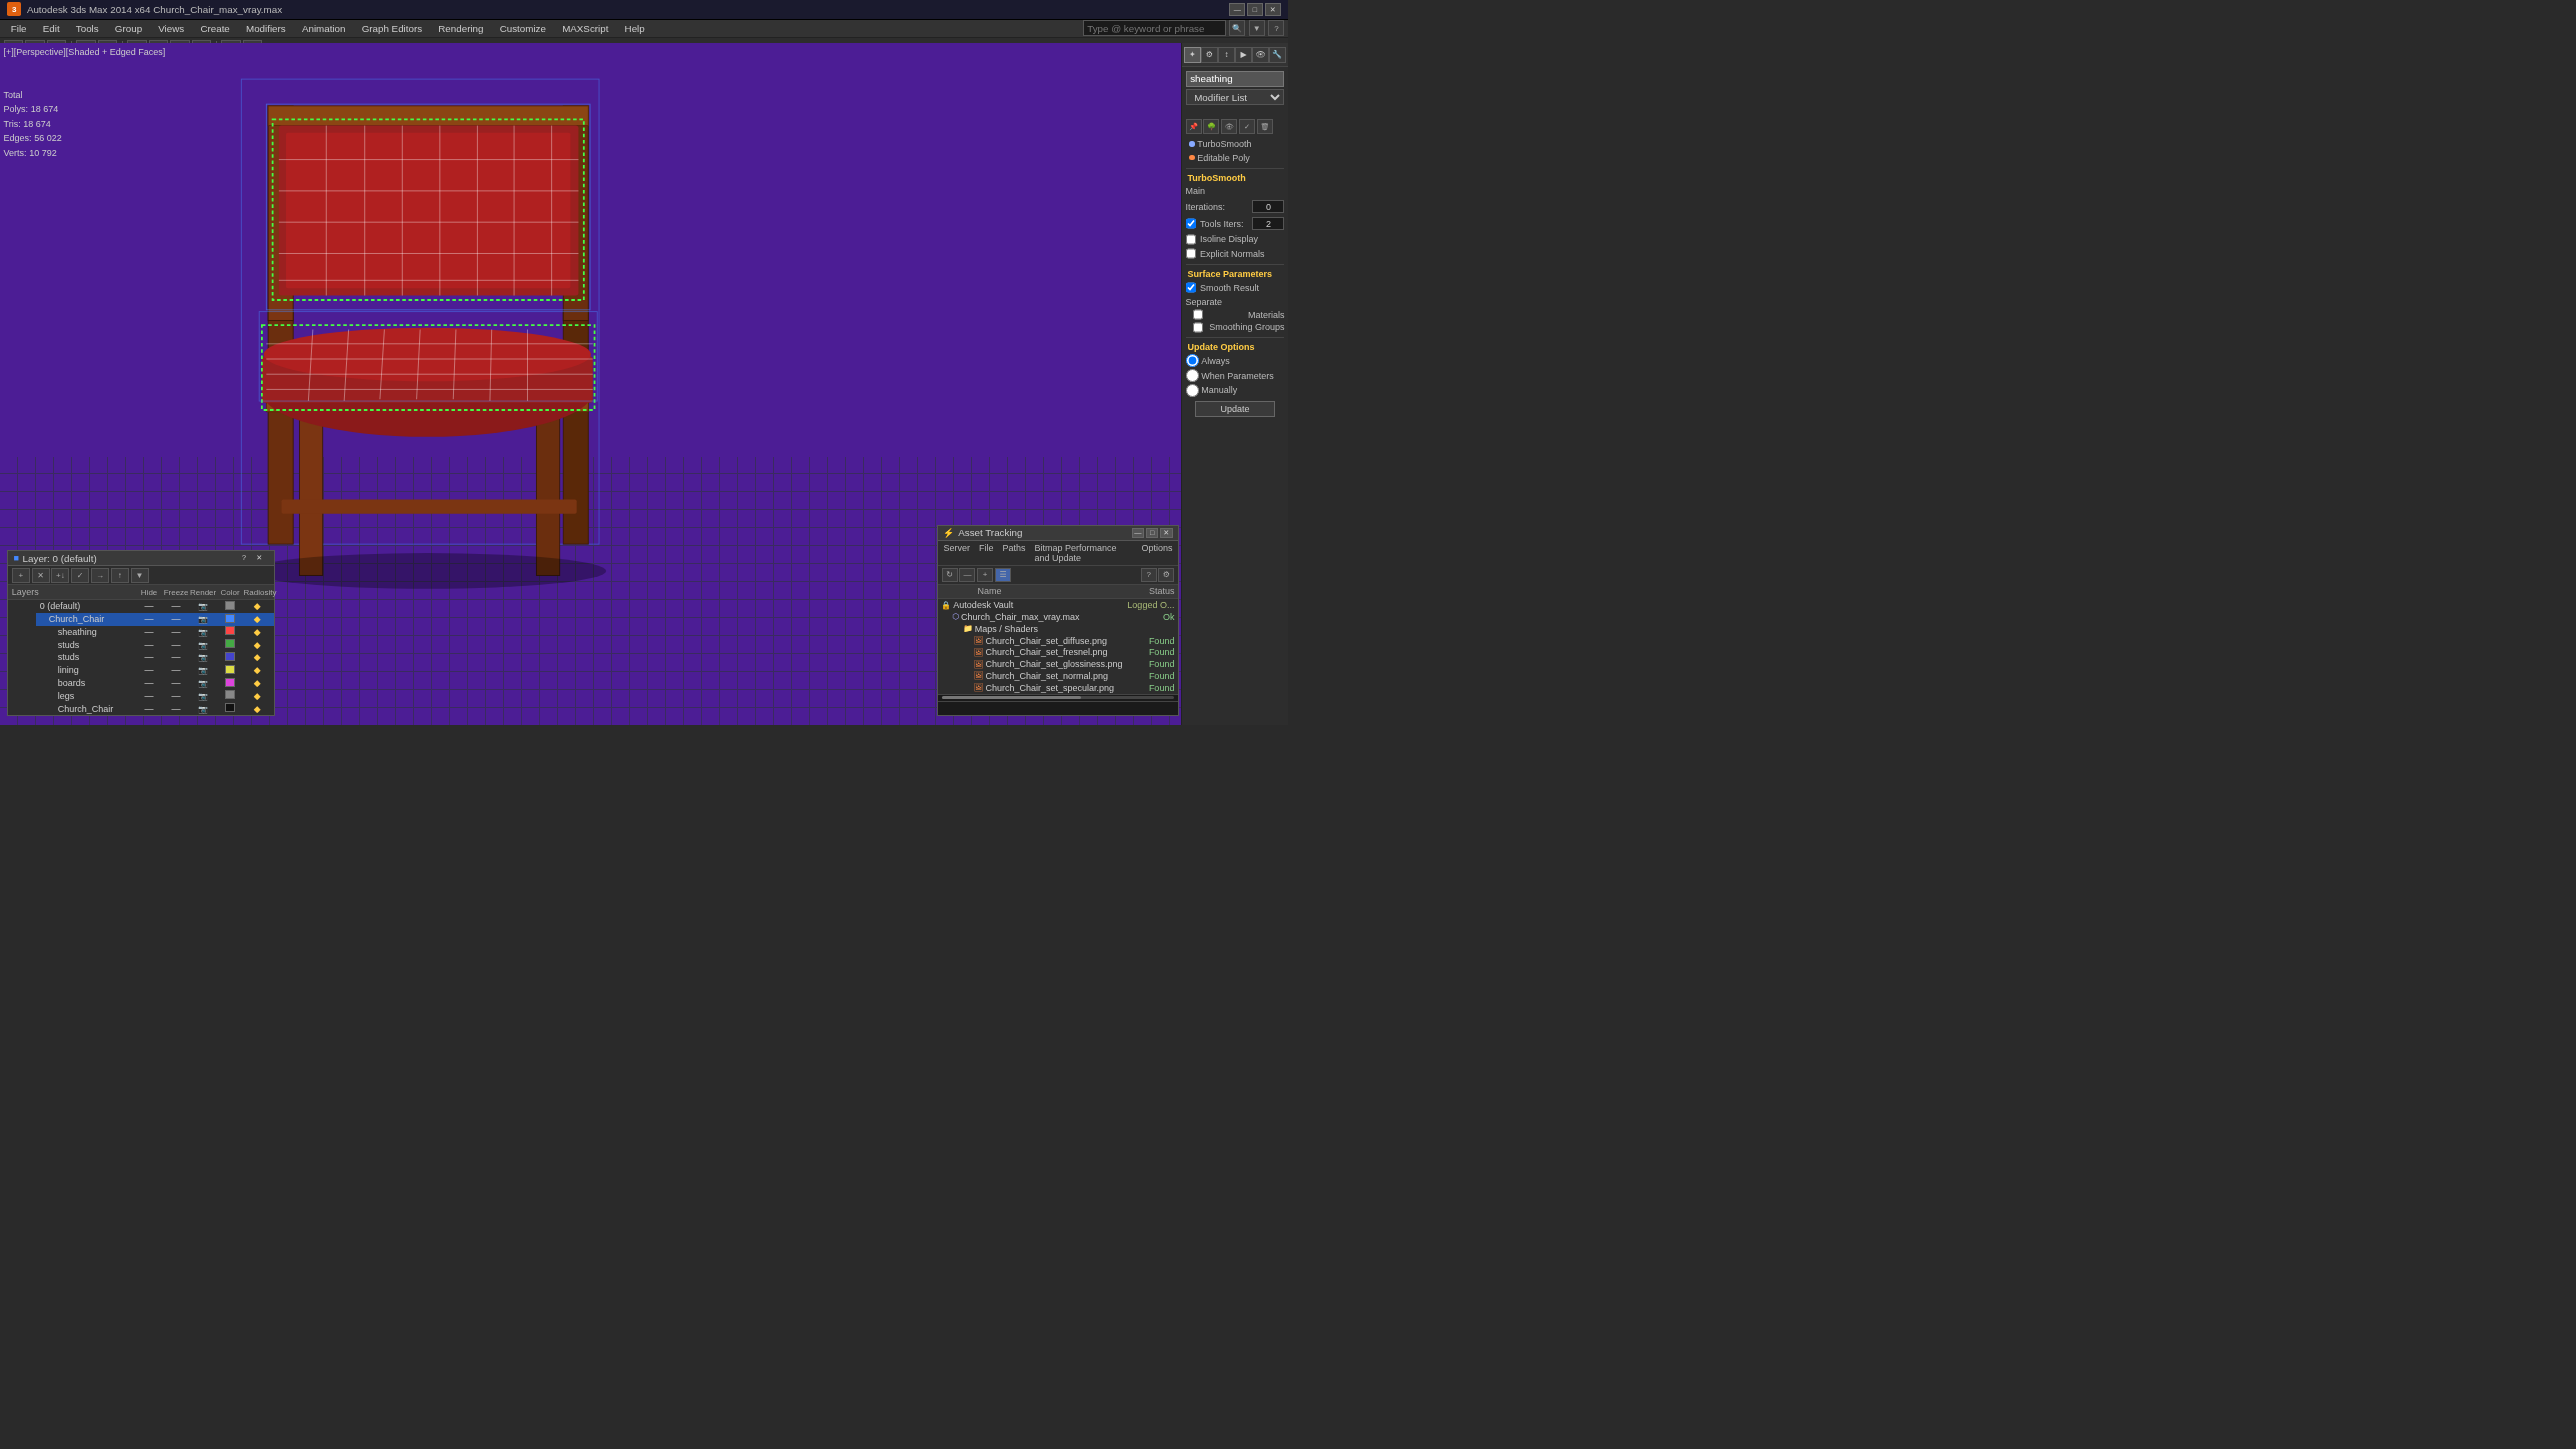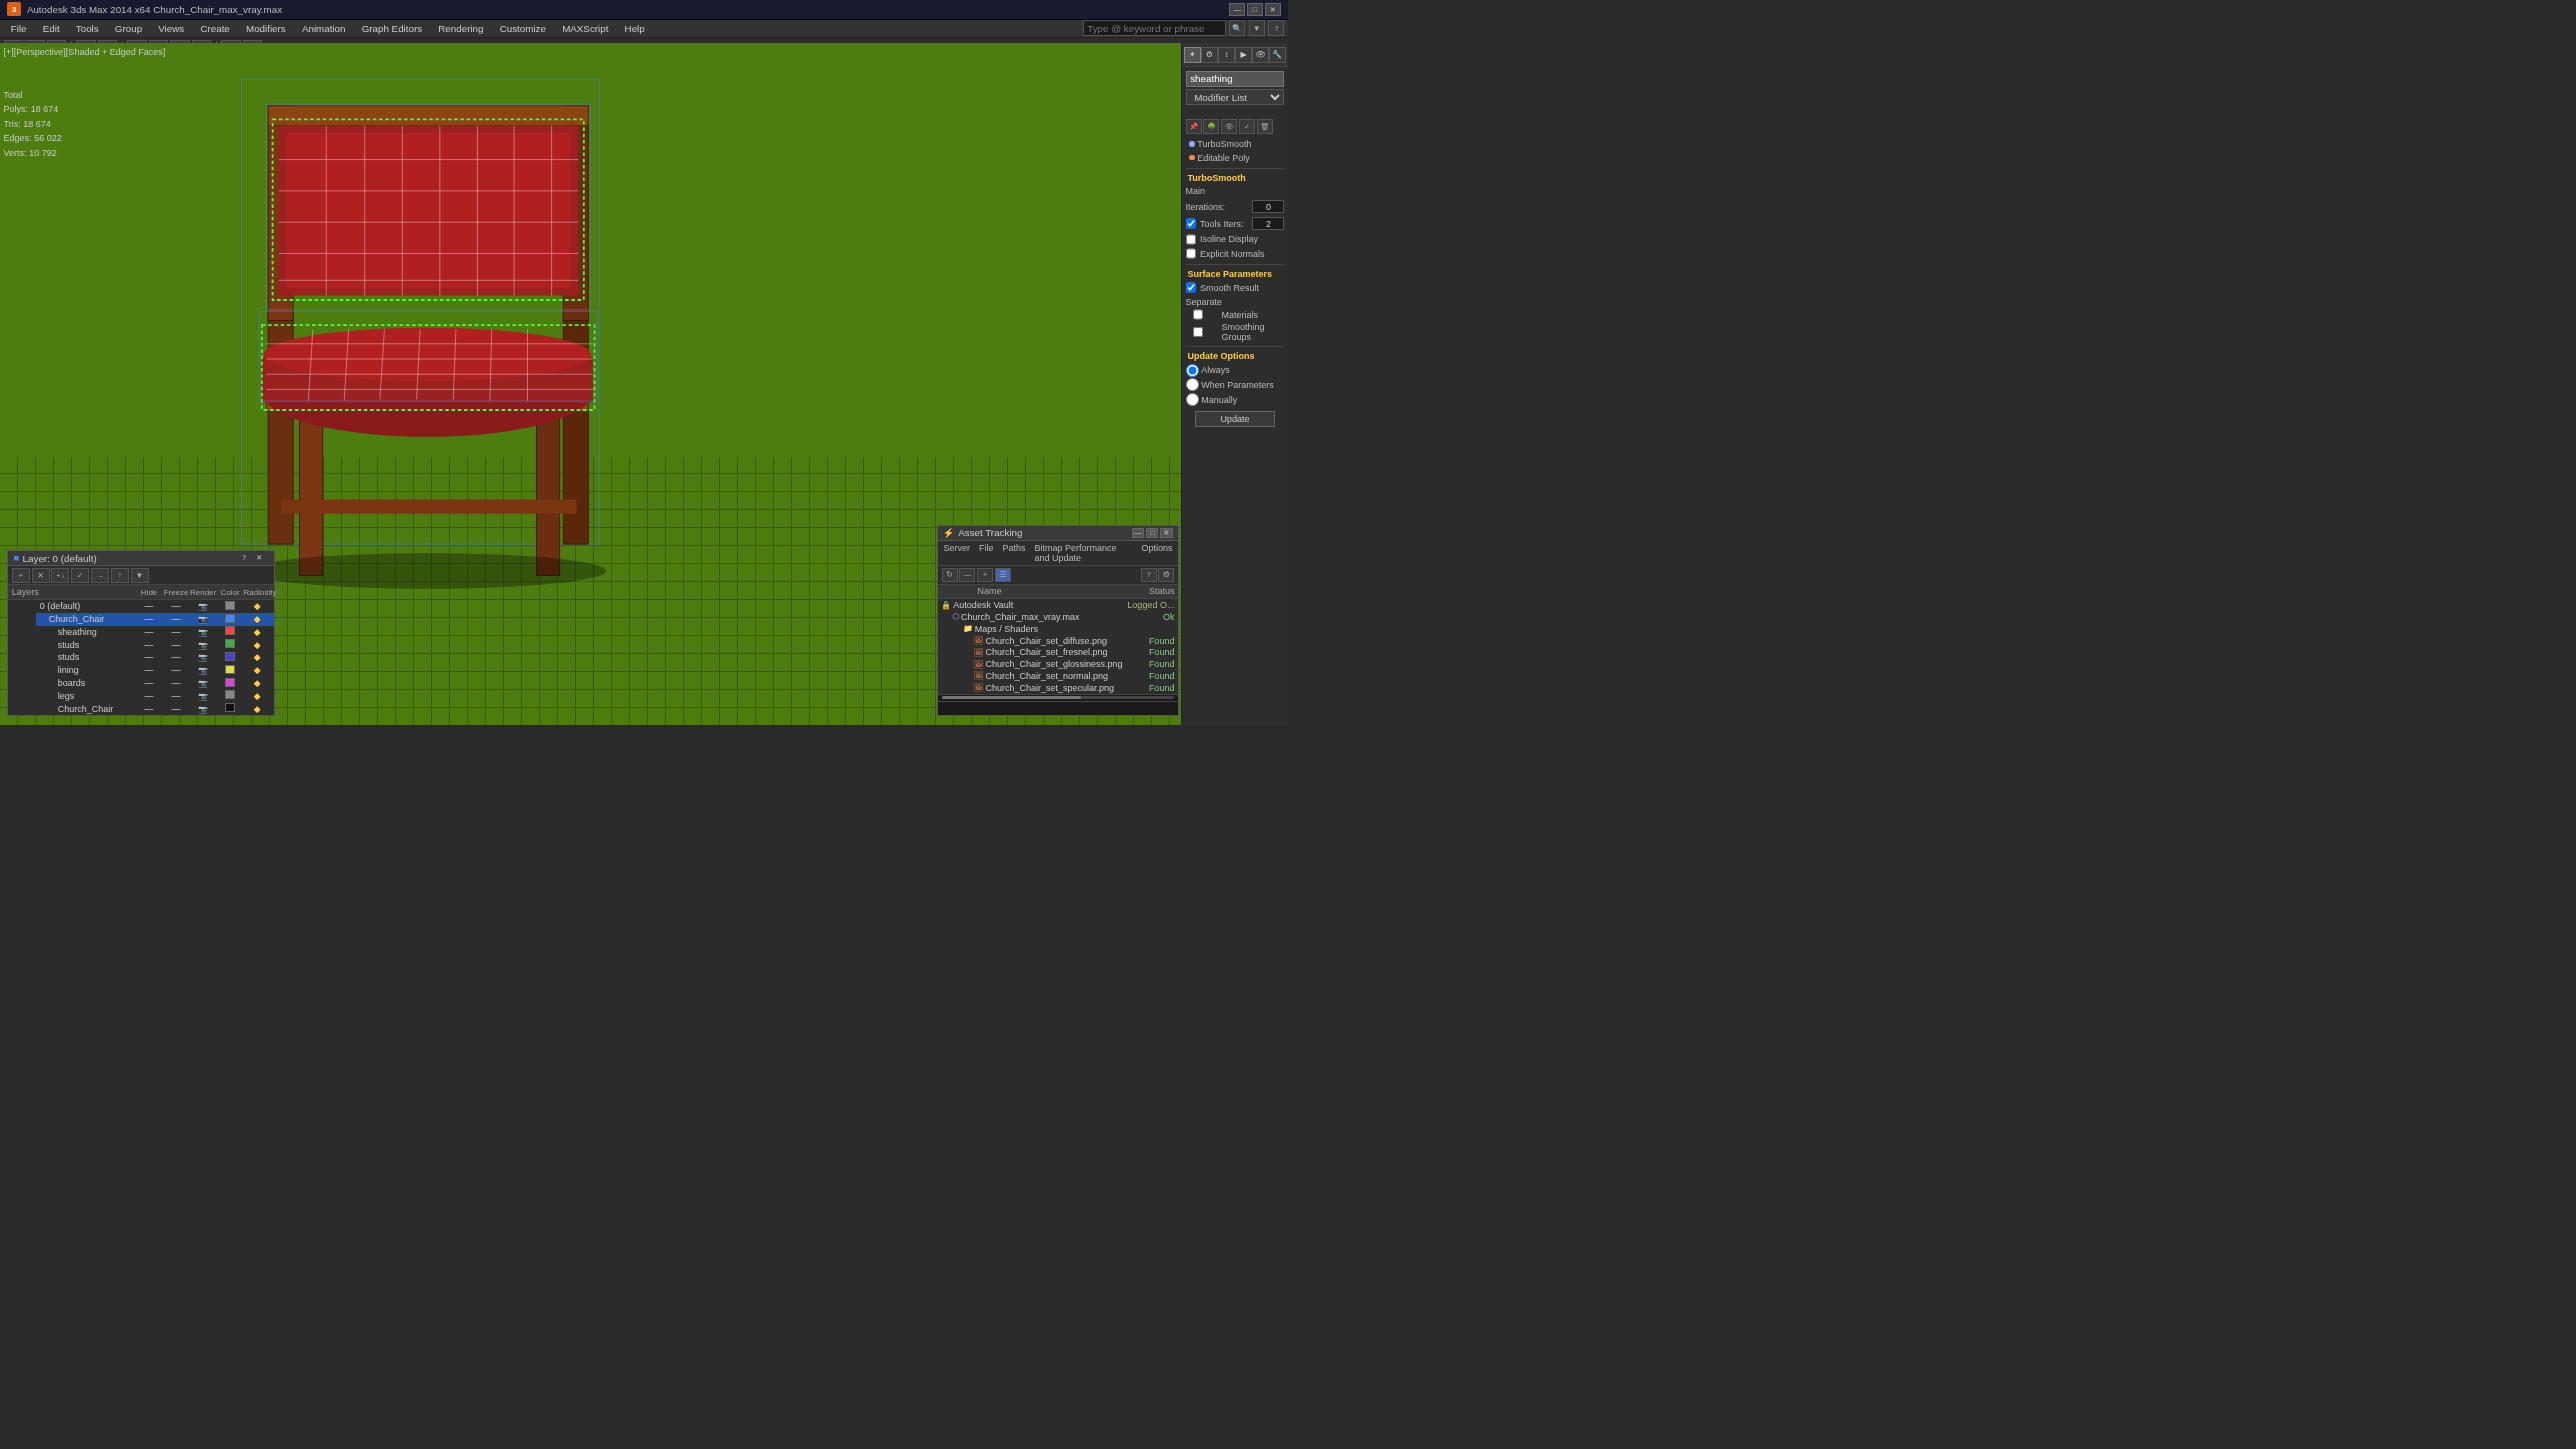--- a/index.html
+++ b/index.html
@@ -109,21 +109,21 @@
       display: flex; align-items: center; justify-content: center;
       color: #aaa; font-size: 8px;
     }
 
     
     #viewport {
       position: absolute;
       top: 43px; left: 0;
       width: 1181px;
       height: 682px;
-      background: #4d7c0f;
+      background: #4c1d95;
       overflow: hidden;
     }
     #viewport-grid {
       position: absolute;
       bottom: 0; left: 0; right: 0;
       height: 268px;
       background: repeating-linear-gradient(
         0deg, transparent, transparent 17px, #2a3a2a 17px, #2a3a2a 18px
       ),
       repeating-linear-gradient(
@@ -248,21 +248,21 @@
     }
     .param-checkbox {
       width: 10.7px; height: 10.7px;
       cursor: pointer;
     }
     .sub-section {
       padding-left: 7.2px;
     }
     .sub-param-row {
       display: flex; align-items: center;
-      padding: 0.9px 0; font-size: 9px; color: #bbb; gap: 18px;
+      padding: 0.9px 0; font-size: 9px; color: #bbb; gap: 1px; justify-content: space-between;
     }
     .update-btn {
       width: 80%;
       height: 16px;
       background: #3a3a3a;
       border: 0.9px solid #666;
       color: #ccc;
       font-size: 9px;
       cursor: pointer;
       margin: 3.6px auto;

